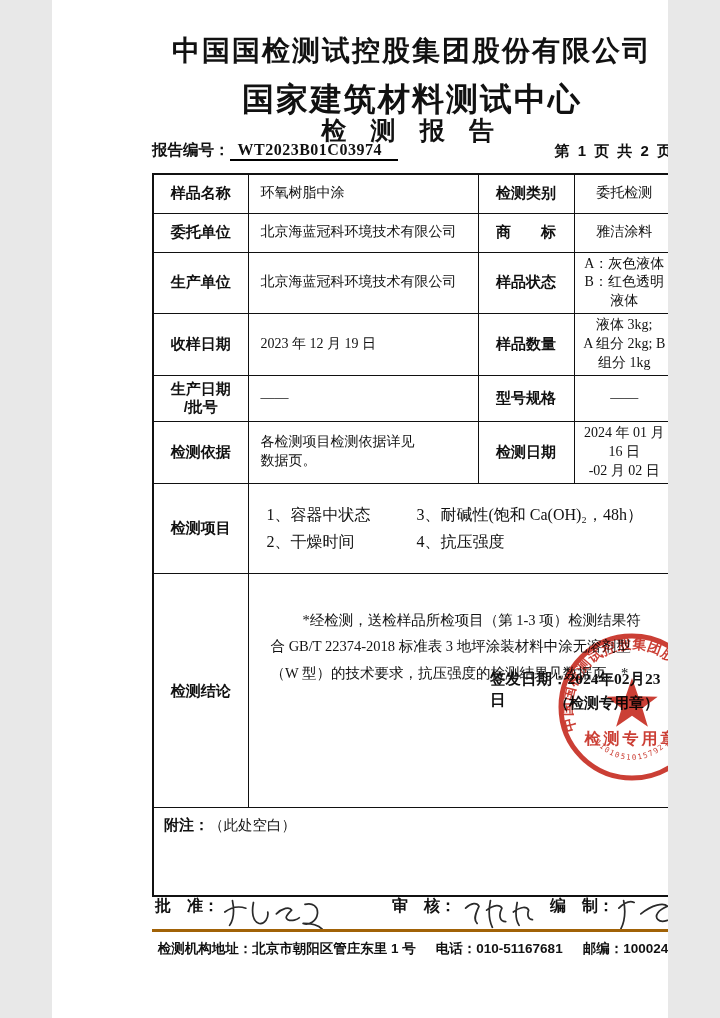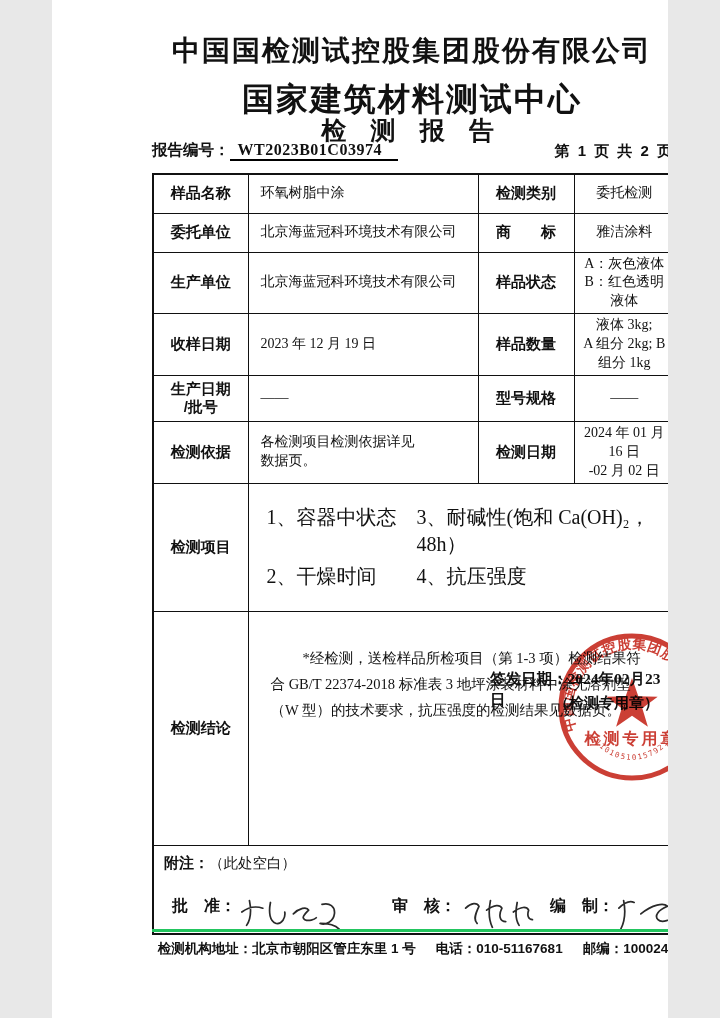--- a/index.html
+++ b/index.html
@@ -29,21 +29,21 @@
   table.main td{border:1.5px solid #111;padding:2px 8px;vertical-align:middle;}
   .lbl{font-family:"Liberation Sans","DejaVu Sans",sans-serif;font-weight:bold;
       font-size:15px;text-align:center;white-space:pre-line;line-height:1.25;}
   .val{font-size:14px;white-space:pre-line;line-height:1.35;}
   .val-l{text-align:left;padding-left:12px !important;}
   .val-c{text-align:center;}
   .r1{height:39px}.r2{height:39px}.r3{height:45px}.r4{height:45px}
   .r5{height:46px}.r6{height:47px}.r7{height:38px}.r8{height:53px}
   .r9{height:234px}.r10{height:88px}
   .items-grid{display:grid;grid-template-columns:150px auto;row-gap:5px;
-      padding-left:10px;font-size:20px;}
+      padding-left:10px;font-size:16px;}
   .concl{vertical-align:top !important;}
   .concl-text{margin:12px 14px 0 14px;text-indent:2.2em;font-size:14.5px;
       line-height:1.8;text-align:left;}
   .note-cell{vertical-align:top !important;padding:8px 10px !important;}
   .note-lbl{font-family:"Liberation Sans","DejaVu Sans",sans-serif;
       font-weight:bold;font-size:15px;}
   .note-val{font-size:14.5px;}
   
   .issue-line{position:absolute;left:438px;top:669px;
       font-family:Liberation Serif, serif;
@@ -59,24 +59,24 @@
       font-weight:bold;font-size:16px;letter-spacing:3px;}
   .serial-text{font-family:"DejaVu Sans Mono",monospace;font-size:7.5px;
       letter-spacing:1.5px;}
   
   .sig{position:absolute;top:890px;display:flex;align-items:flex-start;}
   .sig-label{font-family:"Liberation Sans","DejaVu Sans",sans-serif;
       font-weight:bold;font-size:16px;white-space:pre;padding-top:6px;}
   .sig-svg{width:105px;height:45px;margin-left:2px;}
   .sig-svg path{fill:none;stroke:#2a2a2a;stroke-width:1.8;
       stroke-linecap:round;stroke-linejoin:round;}
-  #sig-approve{left:120px;} #sig-review{left:340px;} #sig-compile{left:498px;}
+  #sig-approve{left:103px;} #sig-review{left:340px;} #sig-compile{left:498px;}
   
   .footer{position:absolute;left:100px;top:929px;width:522px;
-      border-top:3px solid #22c55e;padding-top:8px;display:flex;
+      border-top:3px solid #a16207;padding-top:8px;display:flex;
       justify-content:center;gap:20px;
       font-family:"Liberation Sans","DejaVu Sans",sans-serif;
       font-weight:bold;font-size:13.5px;white-space:nowrap;}
 </style>
 </head>
 <body>
 
 <div class="sheet">
 
   <div class="h1">中国国检测试控股集团股份有限公司</div>

